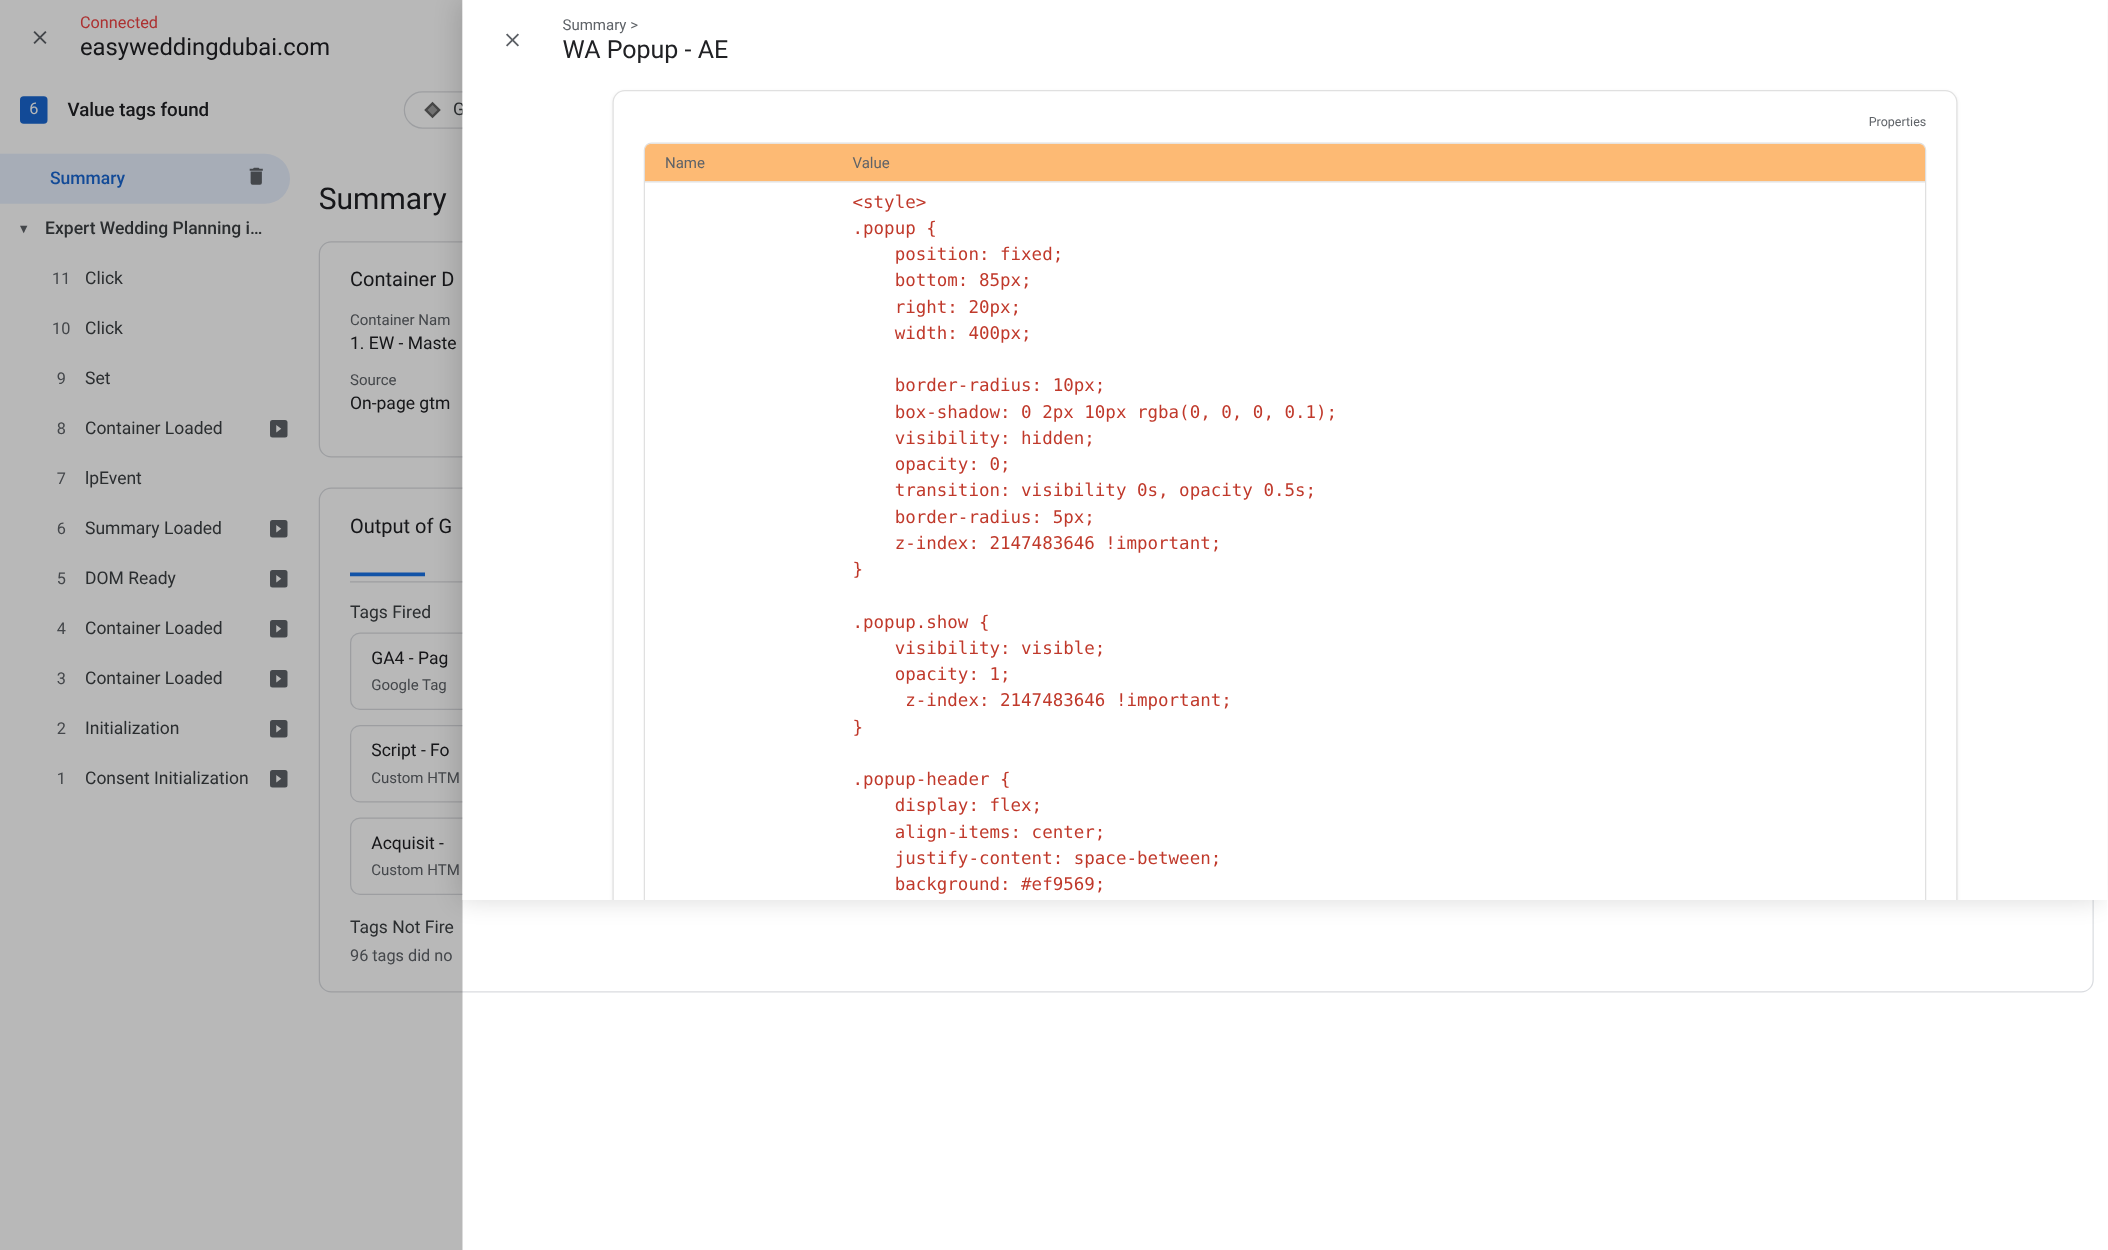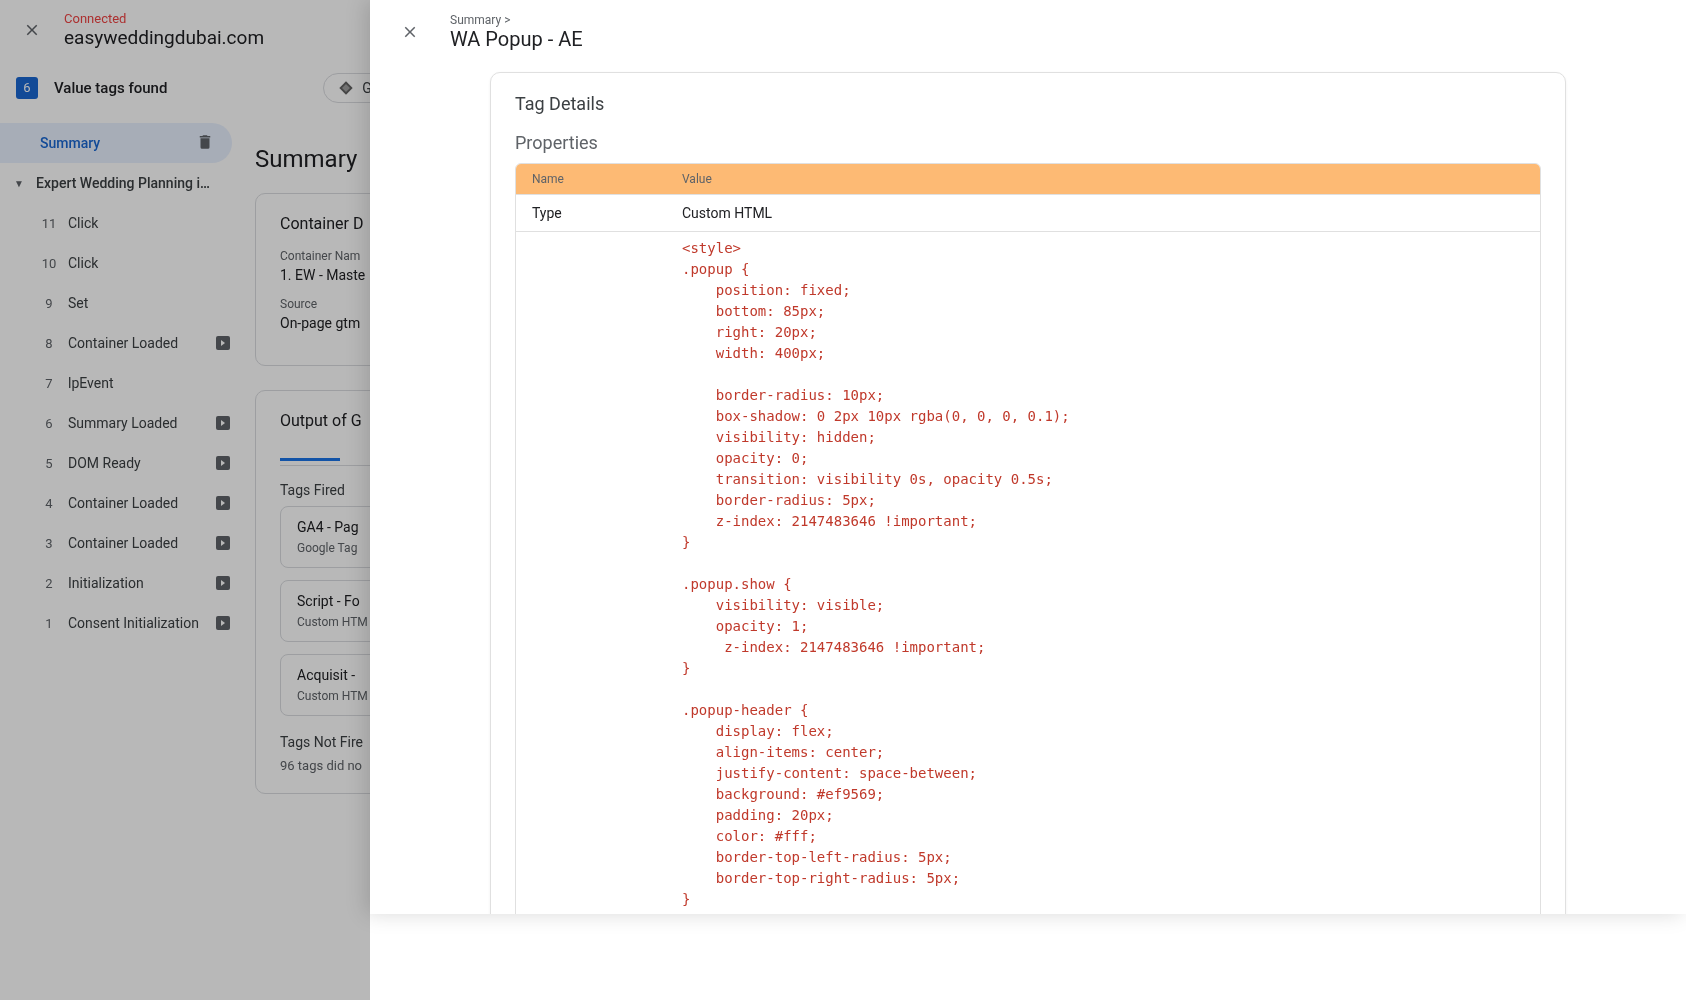--- a/index.html
+++ b/index.html
@@ -197,21 +197,21 @@
 .section-label { font-size: 14px; color: #3c4043; margin: 8px 0; }
 .tab-strip { border-bottom: 1px solid #dadce0; margin-bottom: 16px;}
 .tab-active { display: inline-block; border-bottom: 3px solid #1a73e8; padding-bottom: 8px; width: 60px;}
 
 
 .slide {
   position: absolute;
   top: 0;
   left: 370px;
   width: 1316px;
-  height: 914px;
+  height: 720px;
   background: #fff;
   z-index: 10;
   box-shadow: -4px 0 20px rgba(0,0,0,0.15);
   overflow: hidden;
 }
 .slide-head {
   height: 64px;
   display: flex;
   align-items: center;
   padding: 0 20px;
@@ -230,21 +230,21 @@
   border: 1px solid #e0e0e0;
   border-radius: 10px;
   box-shadow: 0 1px 3px rgba(0,0,0,0.06);
   padding: 20px 24px;
 }
 .details-title {
   font-size: 18px;
   color: #3c4043;
   margin-bottom: 18px;
 }
-.props-label { font-size: 18px; color: #5f6368; margin-bottom: 10px; }
+.props-label { font-size: 10px; color: #5f6368; margin-bottom: 10px; text-align: right; }
 .props-table {
   border: 1px solid #e0e0e0;
   border-radius: 6px;
   overflow: hidden;
 }
 .props-thead {
   background: #fdba74;
   display: flex;
   font-size: 12px;
   color: #5f6368;
@@ -416,31 +416,26 @@
         </svg>
     </div>
     <div class="slide-titlewrap">
       <span class="slide-breadcrumb">Summary &gt;</span>
       <span class="slide-title">WA Popup - AE</span>
     </div>
   </div>
 
   <div class="slide-body">
     <div class="details-card">
-      <div class="details-title">Tag Details</div>
       <div class="props-label">Properties</div>
 
       <div class="props-table">
         <div class="props-thead">
           <div class="col-name">Name</div>
           <div class="col-value">Value</div>
-        </div>
-        <div class="props-row">
-          <div class="col-name">Type</div>
-          <div class="col-value">Custom HTML</div>
         </div>
         <div class="code-row">
           <div class="code-block">&lt;style&gt;
 .popup {
     position: fixed;
     bottom: 85px;
     right: 20px;
     width: 400px;
 
     border-radius: 10px;

